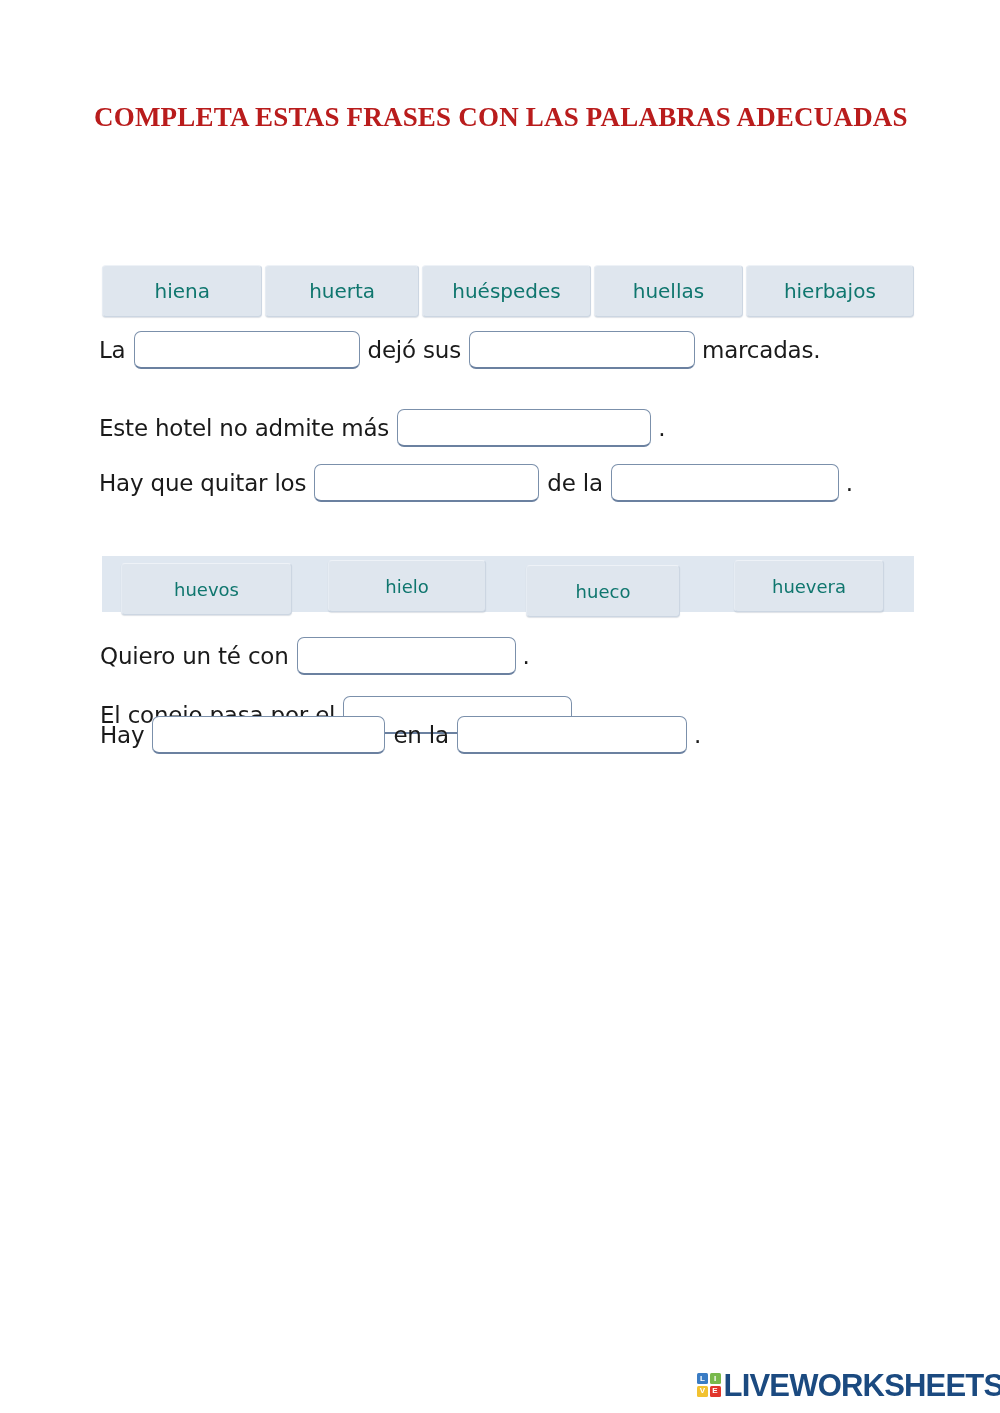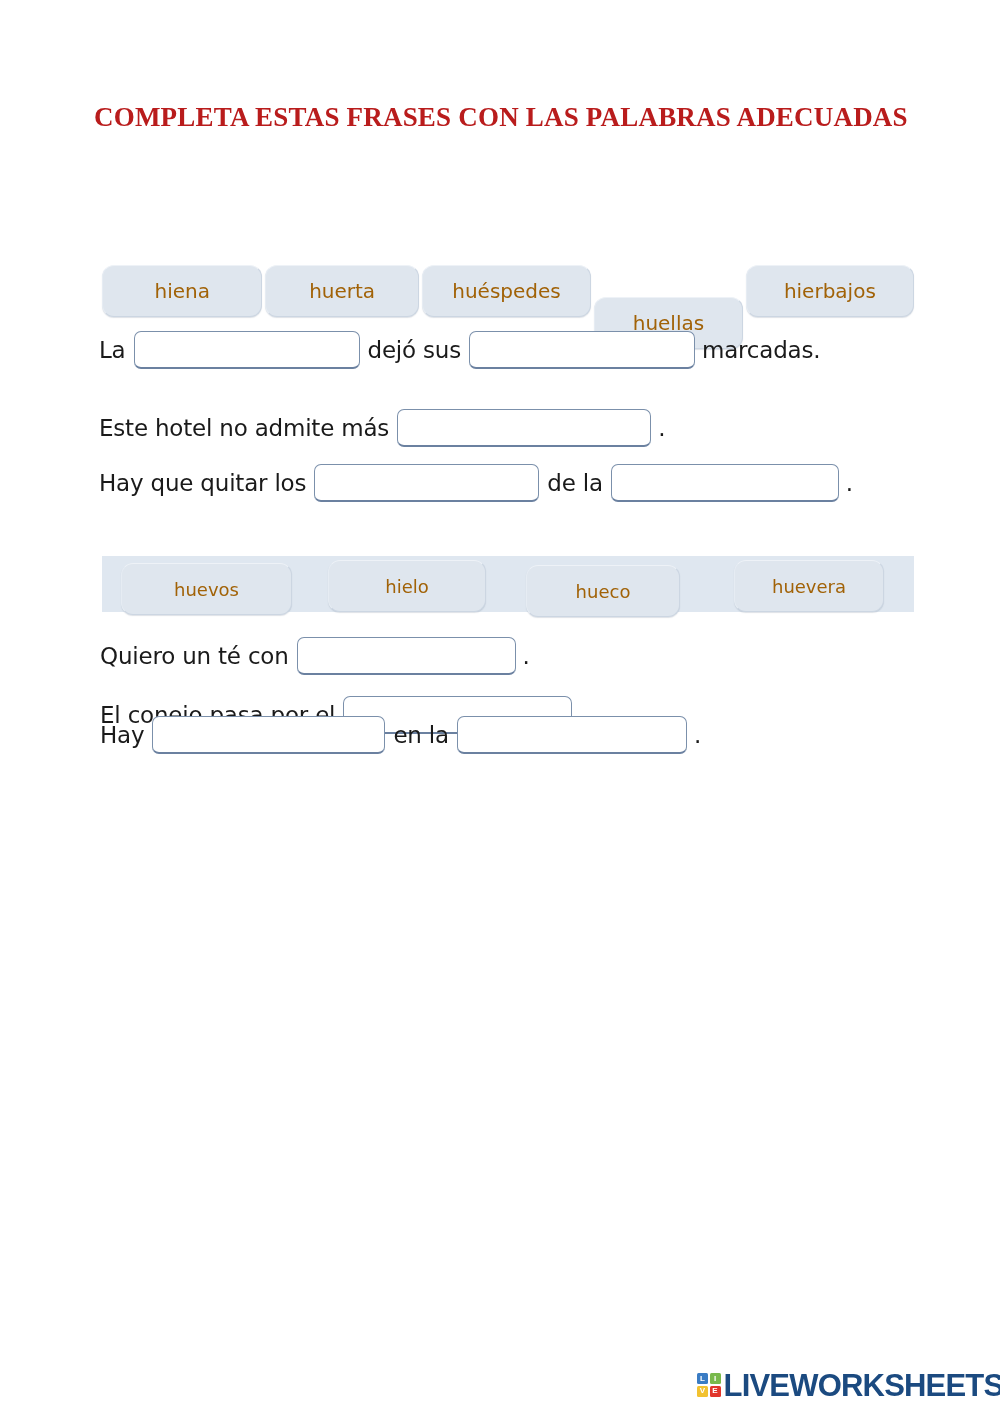--- a/index.html
+++ b/index.html
@@ -60,31 +60,31 @@
     background: #dfe6ee;
     border: 1px solid #ccd6e2;
     border-top-color: #eef2f7;
     border-left-color: #e6ecf3;
     box-sizing: border-box;
     display: flex;
     align-items: center;
     justify-content: center;
     font-family: "DejaVu Sans", sans-serif;
     font-size: 20px;
-    color: #a16207;
-    border-radius: 12px;
+    color: #0f766e;
+    border-radius: 4px;
     box-shadow: 0 1px 1px rgba(120,135,155,0.25);
   }
   .row1 .word-tile {
     height: 52px;
   }
   .row1 .word-tile.w0 { width: 162px; }
   .row1 .word-tile.w1 { width: 155px; }
   .row1 .word-tile.w2 { width: 171px; }
-  .row1 .word-tile.w3 { width: 150px; margin-top: 32px; }
+  .row1 .word-tile.w3 { width: 150px; }
   .row1 .word-tile.w4 { width: 170px; }
 
   .row2 .word-tile {
     height: 52px;
     position: absolute;
     font-size: 18px;
   }
   .row2 .word-tile.p0 { left: 19px;  top: 7px;  width: 171px; }
   .row2 .word-tile.p1 { left: 226px; top: 4px;  width: 158px; }
   .row2 .word-tile.p2 { left: 424px; top: 9px;  width: 154px; }

